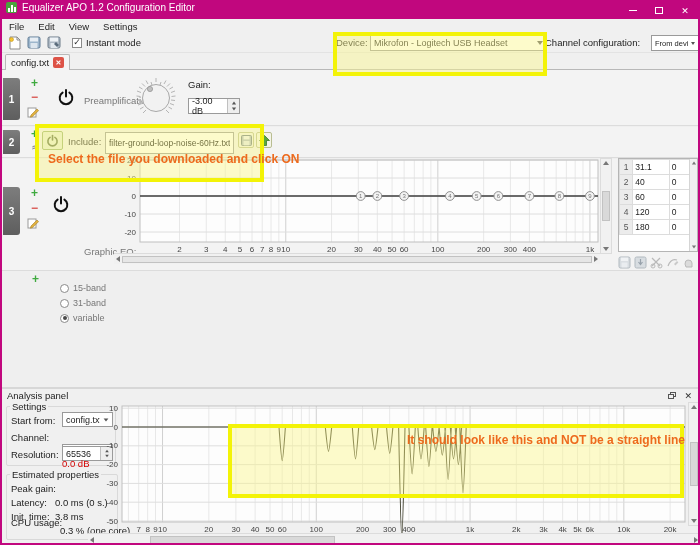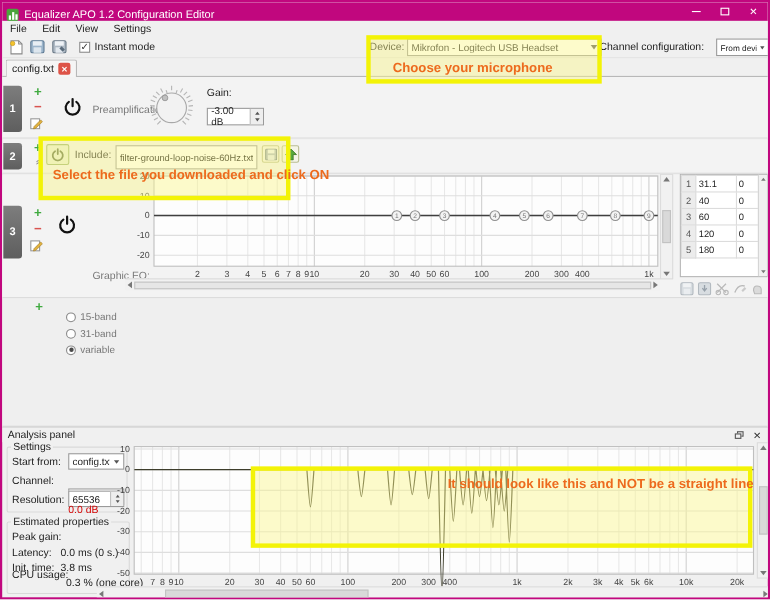--- a/index.html
+++ b/index.html
@@ -3,21 +3,21 @@
 <meta charset="utf-8">
 <style>
   * { margin:0; padding:0; box-sizing:border-box; }
   html,body { width:700px; height:545px; font-family:"Liberation Sans", sans-serif; }
   .window { position:relative; width:700px; height:545px; background:#f0f0f0;
             border:2px solid #c1077e; overflow:hidden; font-size:9.5px; color:#222; }
   .abs { position:absolute; }
 
   
   .titlebar { left:0; top:0; right:0; height:17px; background:#c1077e; color:#fff;
-              display:flex; align-items:flex-end; }
+              display:flex; align-items:flex-start; }
   .app-icon { width:11px; height:11px; margin:0 5px 0 4px; background:#4aa33c; border-radius:2px;
               display:flex; align-items:flex-end; justify-content:center; gap:1px; padding:1px; }
   .app-icon i { display:block; width:2px; background:#fff; }
   .title-text { font-size:10px; }
   .win-controls { margin-left:auto; display:flex; height:100%; }
   .win-btn { width:26px; display:flex; align-items:center; justify-content:center; color:#fff; font-size:9px; }
   .min-glyph { width:8px; height:1px; background:#fff; display:block; }
   .max-glyph { width:8px; height:7px; border:1px solid #fff; display:block; }
 
   
@@ -601,21 +601,20 @@
     <span class="tri-d"></span>
   </div>
   <div class="scroll-h abs" style="left:86px;top:531px;width:612px;height:12px;">
     <span class="tri-left"></span>
     <span class="thumb abs" style="left:62px;top:2px;width:185px;height:8px;"></span>
     <span style="flex:1"></span>
     <span class="tri-right"></span>
   </div>
 
   <div class="hl-box" style="left:331px;top:30px;width:214px;height:44px;"></div>
-  <span class="hl-text" style="left:355px;top:52px;">Choose your microphone</span>
 
   <div class="hl-box" style="left:33px;top:122px;width:229px;height:58px;"></div>
   <span class="hl-text" style="left:46px;top:150px;">Select the file you downloaded and click ON</span>
 
   <div class="hl-box" style="left:226px;top:422px;width:456px;height:74px;"></div>
   <span class="hl-text" style="left:405px;top:431px;">It should look like this and NOT be a straight line</span>
 
 </div>
 
 </body></html>

